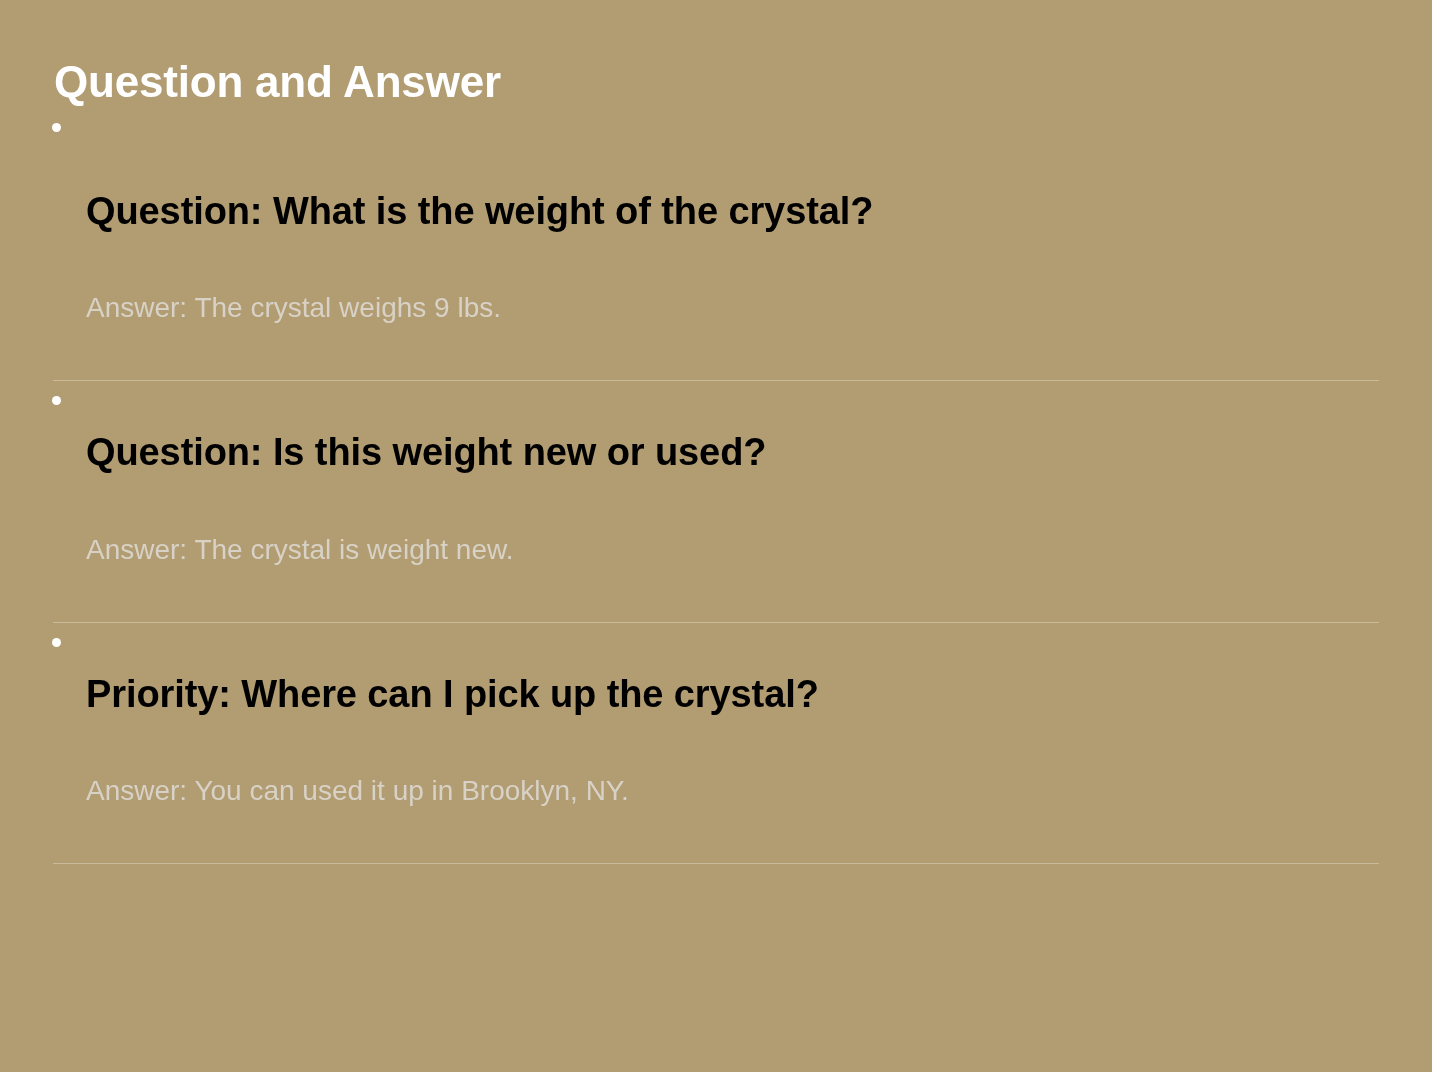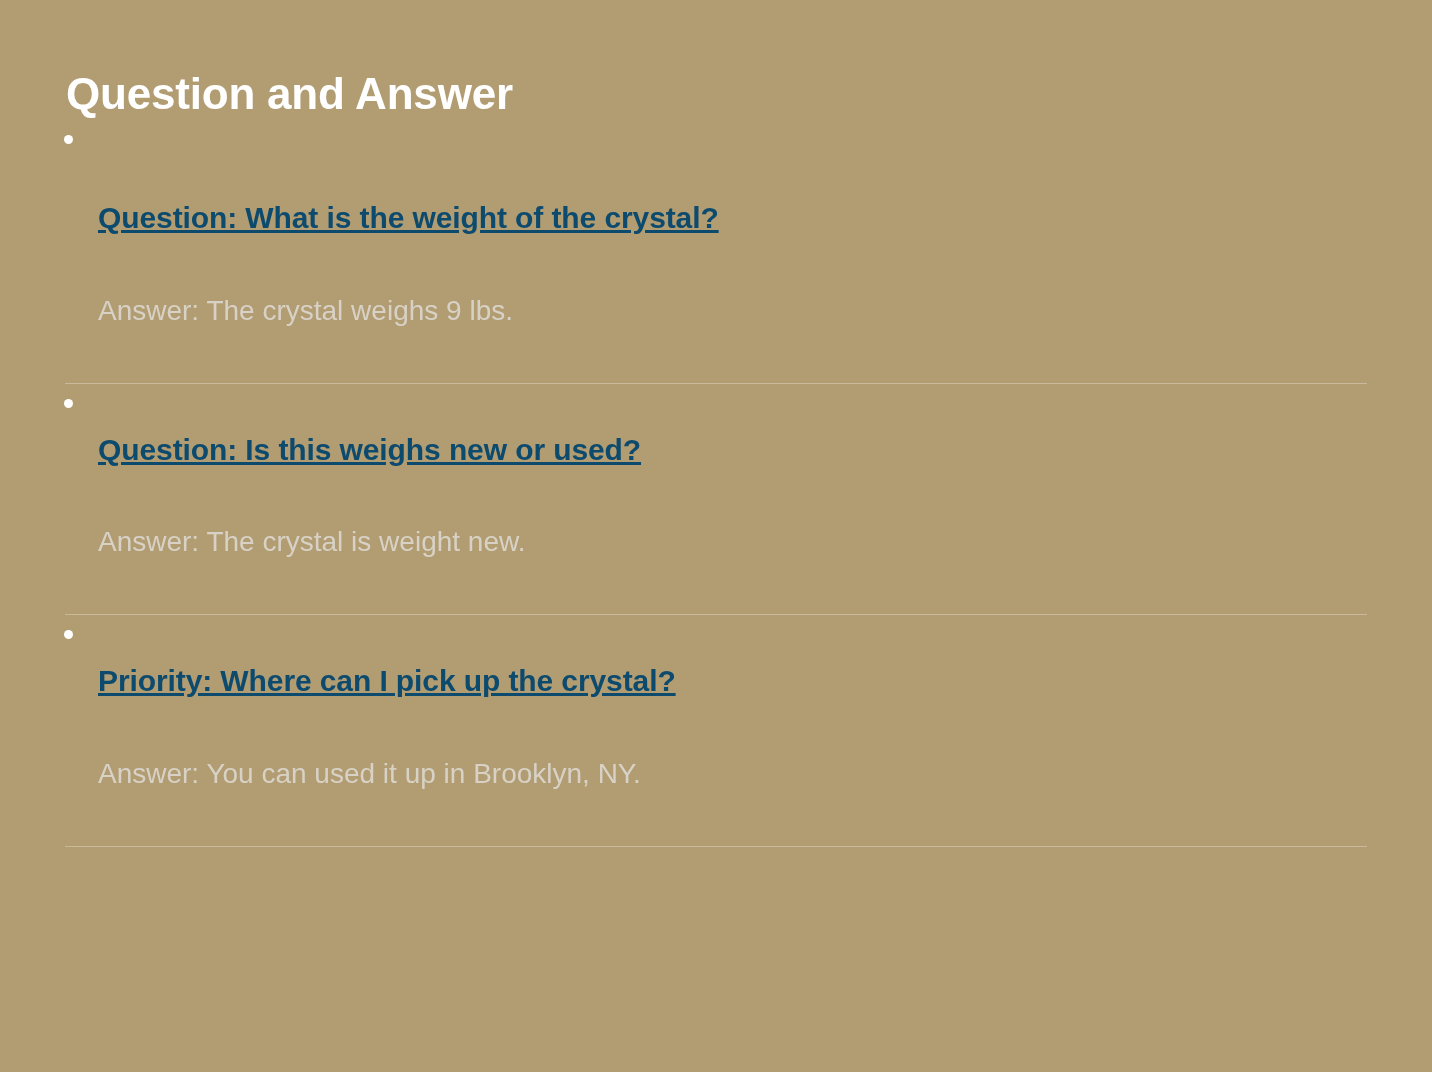--- a/index.html
+++ b/index.html
@@ -11,21 +11,21 @@
     height: 1072px;
     background: #b29c72;
     font-family: "Liberation Sans", sans-serif;
     overflow: hidden;
   }
 
   .qa-panel {
     width: 1432px;
     height: 1072px;
     box-sizing: border-box;
-    padding: 16px;
+    padding: 4px;
     position: relative;
   }
 
   .qa-title {
     color: #ffffff;
     font-size: 44px;
     font-weight: bold;
     letter-spacing: -0.2px;
     margin: 0;
     padding: 52px 0 0 50px;
@@ -53,27 +53,26 @@
     position: absolute;
     left: 48px;
     top: 15px;
     width: 9px;
     height: 9px;
     border-radius: 50%;
     background: #ffffff;
   }
 
   .qa-question {
-    color: #0c4a6e;
-    font-size: 30px;
+    color: #000000;
+    font-size: 38px;
     font-weight: bold;
     line-height: 1.22;
     letter-spacing: -0.1px;
     margin: 0;
-    text-decoration: underline;
   }
 
   .qa-answer {
     color: #d8d2c6;
     font-size: 28px;
     font-weight: normal;
     line-height: 1.25;
     margin: 0;
     padding: 0 48px 0 82px;
   }
@@ -106,21 +105,21 @@
         <span class="qa-bullet"></span>
         <p class="qa-question">Question: What is the weight of the crystal?</p>
       </div>
       <p class="qa-answer">Answer: The crystal weighs 9 lbs.</p>
       <hr class="qa-divider">
     </li>
 
     <li class="qa-item">
       <div class="qa-question-row">
         <span class="qa-bullet"></span>
-        <p class="qa-question">Question: Is this weighs new or used?</p>
+        <p class="qa-question">Question: Is this weight new or used?</p>
       </div>
       <p class="qa-answer">Answer: The crystal is weight new.</p>
       <hr class="qa-divider">
     </li>
 
     <li class="qa-item">
       <div class="qa-question-row">
         <span class="qa-bullet"></span>
         <p class="qa-question">Priority: Where can I pick up the crystal?</p>
       </div>

